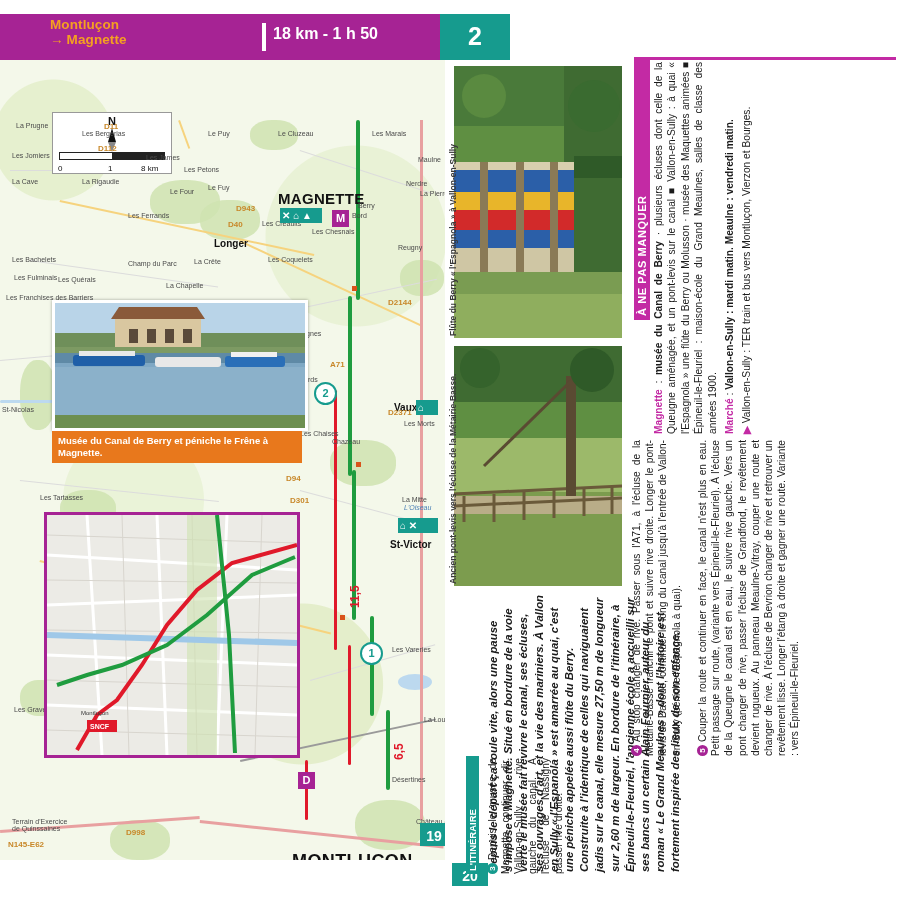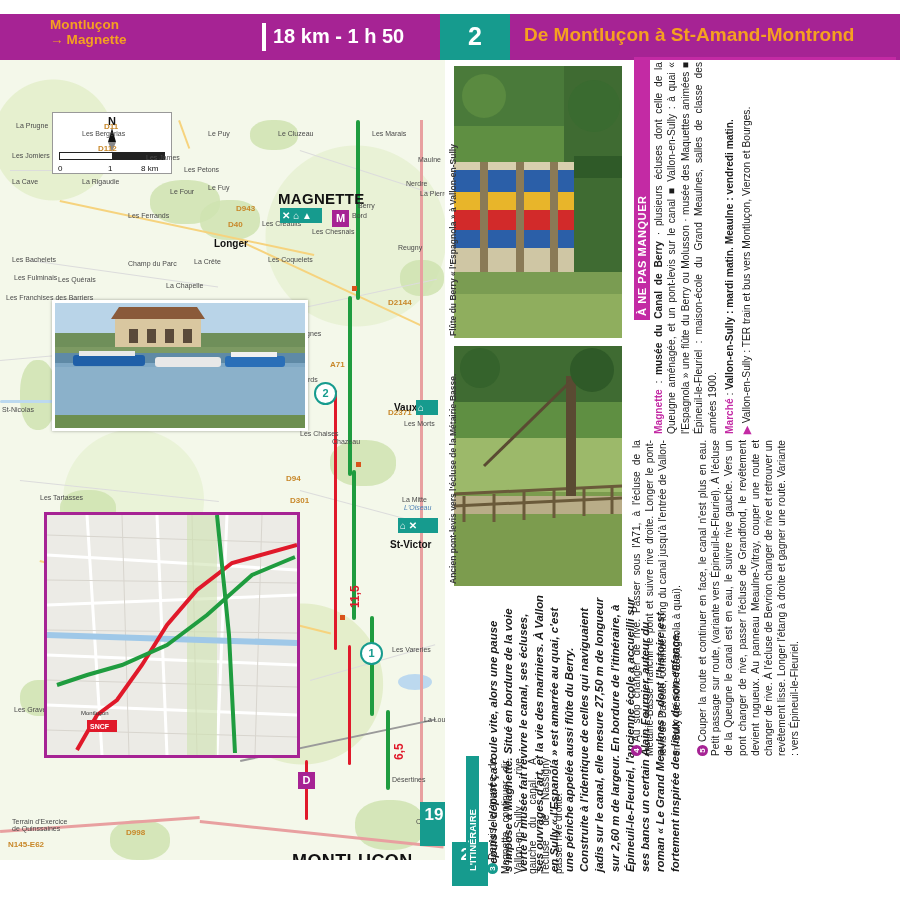--- a/index.html
+++ b/index.html
@@ -7,21 +7,21 @@
        font-family:"Liberation Sans", sans-serif;overflow:hidden;}
   .page{position:relative;width:900px;height:900px;overflow:hidden;}
 
   
   .hdr{position:absolute;left:0;top:14px;width:900px;height:46px;display:flex;}
   .hdr-left{position:relative;width:440px;height:46px;background:#a62394;}
   .hdr-route{position:absolute;left:50px;top:3px;color:#f5a020;font-weight:bold;
              font-size:13.5px;line-height:15px;letter-spacing:.1px;}
   .hdr-route .arrow{display:inline-block;margin-right:3px;}
   .hdr-divider{position:absolute;left:262px;top:9px;width:4px;height:28px;background:#fff;}
-  .hdr-dist{position:absolute;left:273px;top:11px;color:#fff;font-weight:bold;font-size:20px;}
+  .hdr-dist{position:absolute;left:273px;top:11px;color:#fff;font-weight:bold;font-size:16px;}
   .hdr-num{position:relative;width:70px;height:46px;background:#169b8e;}
   .hdr-num span{position:absolute;left:0;right:0;top:8px;text-align:center;
                 color:#fff;font-weight:bold;font-size:25px;}
   .hdr-right{position:relative;flex:1;height:46px;background:#a62394;}
   .hdr-title{position:absolute;left:14px;top:10px;color:#f5a020;font-weight:bold;font-size:19px;}
 
   
   .map{position:absolute;left:0;top:60px;width:445px;height:800px;
        background:#f2f7e4;overflow:hidden;}
   .map-bg{position:absolute;inset:0;
@@ -127,22 +127,22 @@
   .stepnum{display:inline-block;width:11px;height:11px;border-radius:50%;
            background:#a62394;color:#fff;font-size:8px;font-weight:bold;
            text-align:center;line-height:11px;margin-right:3px;vertical-align:1px;}
   .stepnum.t{background:#169b8e;}
   .col-a{left:486px;top:758px;width:116px;height:160px;
       transform:rotate(-90deg);transform-origin:0 0;margin-top:116px;}
   .col-b{left:630px;top:440px;width:316px;height:150px;
       transform:rotate(-90deg);transform-origin:0 0;margin-top:316px;}
 
   
-  .pg{position:absolute;bottom:14px;height:44px;background:#169b8e;color:#fff;
-      font-weight:bold;font-size:17px;text-align:center;line-height:26px;}
+  .pg{position:absolute;bottom:14px;height:23px;background:#169b8e;color:#fff;
+      font-weight:bold;font-size:14px;text-align:center;line-height:26px;}
   .pg.l{left:420px;width:28px;}
   .pg.r{left:452px;width:36px;}
 
   .topstrip{position:absolute;left:0;top:0;width:900px;height:14px;background:#fff;}
   .botstrip{position:absolute;left:0;bottom:0;width:900px;height:14px;background:#fff;}
 </style>
 </head>
 <body>
 
 <div class="page">
@@ -154,23 +154,20 @@
     <div class="hdr-left">
       <div class="hdr-route">
         <div>Montluçon</div>
         <div><span class="arrow">→</span><span>Magnette</span></div>
       </div>
       <div class="hdr-divider"></div>
       <div class="hdr-dist">18 km - 1 h 50</div>
     </div>
     <div class="hdr-num">
       <span>2</span>
-    </div>
-    <div class="hdr-right">
-      <div class="hdr-title">De Montluçon à St-Amand-Montrond</div>
     </div>
   </div>
 
   <div class="map">
     <div class="map-bg"></div>
 
     <div class="wood" style="left:150px;top:120px;width:70px;height:44px;"></div>
     <div class="wood" style="left:200px;top:140px;width:60px;height:40px;"></div>
     <div class="wood" style="left:330px;top:380px;width:66px;height:46px;"></div>
     <div class="wood" style="left:60px;top:430px;width:56px;height:38px;"></div>
@@ -327,20 +324,21 @@
         <rect x="0" y="50" width="250" height="10" fill="#5f8aa6"></rect>
         <rect x="18" y="52" width="72" height="11" rx="3" fill="#1f5fa8"></rect>
         <rect x="24" y="48" width="56" height="5" fill="#e8e8e8"></rect>
         <rect x="100" y="54" width="66" height="10" rx="3" fill="#e8e8e8"></rect>
         <rect x="170" y="53" width="60" height="11" rx="3" fill="#2a6fb8"></rect>
         <rect x="176" y="49" width="46" height="5" fill="#f0f0f0"></rect>
         <rect x="0" y="64" width="250" height="61" fill="#8fb4cc" opacity="0.75"></rect>
         <rect x="0" y="112" width="250" height="13" fill="#6d8f50"></rect>
       </svg>
     </div>
+    <div class="caption">Musée du Canal de Berry et péniche le Frêne à Magnette.</div>
 
     <div class="inset">
       <svg width="250" height="240" viewBox="0 0 250 240" preserveAspectRatio="none">
         <rect width="250" height="240" fill="#ecebe6"></rect>
         <g stroke="#ffffff" stroke-width="3" fill="none">
           <path d="M0 40 L250 55"></path>
             <path d="M0 90 L250 80"></path>
             <path d="M0 140 L250 150"></path>
           <path d="M0 190 L250 200"></path>
             <path d="M40 0 L55 240"></path>

